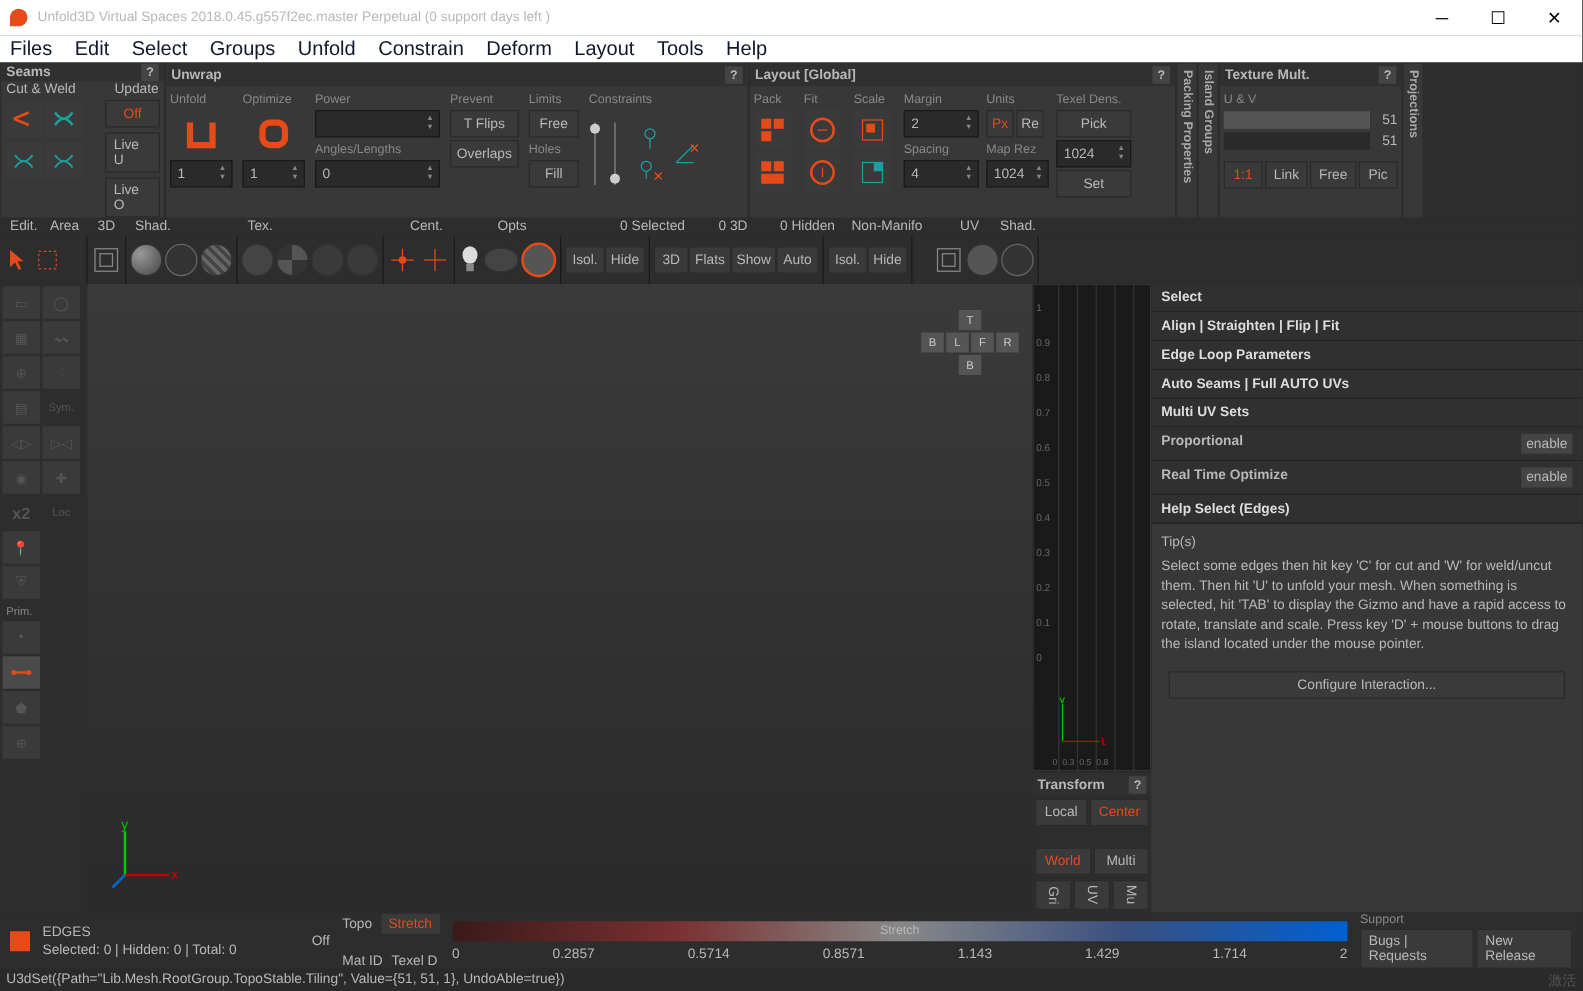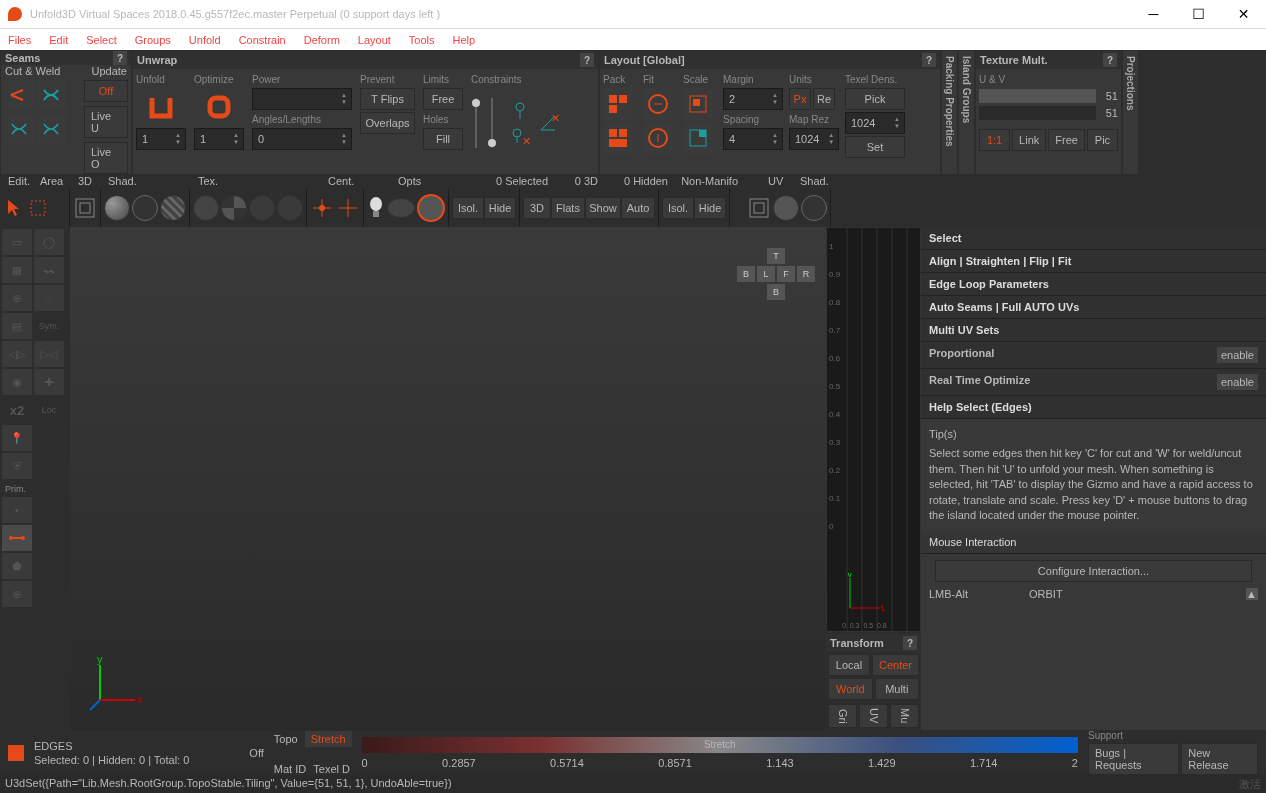--- a/index.html
+++ b/index.html
@@ -2,21 +2,21 @@
 <html><head>
 <meta charset="utf-8">
 <style>
 *{box-sizing:border-box;margin:0;padding:0;font-family:Arial,sans-serif;font-size:11px;color:#b8b8b8;user-select:none}
 body{background:#2d2d2d;width:1266px;height:793px;overflow:hidden;display:flex;flex-direction:column}
 .titlebar{background:#fff;height:28px;display:flex;align-items:center;padding-left:8px;color:#000;font-size:12px}
 .titlebar .logo{width:14px;height:14px;background:#e64a19;border-radius:50% 50% 50% 0;margin-right:8px}
 .titlebar .wincontrols{margin-left:auto;display:flex}
 .titlebar .wincontrols div{width:45px;height:28px;display:flex;align-items:center;justify-content:center;color:#000;font-size:14px}
 .menubar{background:#fff;height:22px;display:flex;align-items:center;padding-left:8px;gap:18px;color:#000;border-top:1px solid #ddd}
-.menubar span{color:#ef4444;font-size:11px}
+.menubar span{color:#0f172a;font-size:16px}
 .panelrow{display:flex;height:125px;background:#2d2d2d}
 .panel{background:#383838;margin:1px;display:flex;flex-direction:column}
 .panel-hd{background:#303030;height:18px;display:flex;align-items:center;padding:0 4px;font-weight:bold;color:#ccc}
 .panel-hd .q{margin-left:auto;background:#444;width:14px;height:14px;display:flex;align-items:center;justify-content:center;font-size:10px}
 .panel-body{flex:1;padding:3px;display:flex}
 .sublbl{color:#888;font-size:10px;height:14px;display:flex;align-items:center}
 .col{display:flex;flex-direction:column;gap:2px}
 .row{display:flex;gap:2px;align-items:center}
 .btn{background:#3a3a3a;border:1px solid #2a2a2a;padding:3px 6px;display:flex;align-items:center;justify-content:center;min-height:22px}
 .btn.orange{color:#e64a19}
@@ -538,21 +538,21 @@
     </div>
     <div class="panel-hd" style="margin-top:2px">
         <span>Transform</span>
         <span class="q">?</span>
       </div>
     <div style="padding:2px">
       <div class="row">
           <div class="btn" style="flex:1">Local</div>
           <div class="btn orange" style="flex:1">Center</div>
         </div>
-      <div class="row" style="margin-top:2px">
+      <div class="row" style="margin-top:17px">
           <div class="btn orange" style="flex:1">World</div>
           <div class="btn" style="flex:1">Multi</div>
         </div>
       <div class="row" style="margin-top:4px">
         <div class="btn" style="flex:1;writing-mode:vertical-rl;height:24px">Gri</div>
         <div class="btn" style="flex:1;writing-mode:vertical-rl;height:24px">UV</div>
         <div class="btn" style="flex:1;writing-mode:vertical-rl;height:24px">Mu</div>
       </div>
     </div>
   </div>
@@ -569,28 +569,22 @@
       </div>
     <div class="section-hd" style="display:flex">
         <span>Real Time Optimize</span>
         <span style="margin-left:auto;background:#444;padding:2px 4px;font-weight:normal">enable</span>
       </div>
     <div class="section-hd">Help Select (Edges)</div>
     <div class="tips">
       <div style="margin-bottom:4px">Tip(s)</div>
       <div>Select some edges then hit key 'C' for cut and 'W' for weld/uncut them. Then hit 'U' to unfold your mesh. When something is selected, hit 'TAB' to display the Gizmo and have a rapid access to rotate, translate and scale. Press key 'D' + mouse buttons to drag the island located under the mouse pointer.</div>
     </div>
-    <div class="section-hd sub">Mouse Interaction</div>
     <div style="padding:4px">
       <div class="btn" style="margin:2px 10px;justify-content:center">Configure Interaction...</div>
-      <div style="display:flex;padding:4px">
-          <div style="width:100px">LMB-Alt</div>
-          <div>ORBIT</div>
-          <div style="margin-left:auto;width:12px;height:12px;background:#555">▲</div>
-        </div>
     </div>
   </div>
 </div>
 
 <div class="statusbar">
   <div style="width:16px;height:16px;background:#e64a19"></div>
   <div class="col">
     <div>EDGES</div>
     <div>Selected: 0 | Hidden: 0 | Total: 0</div>
   </div>

